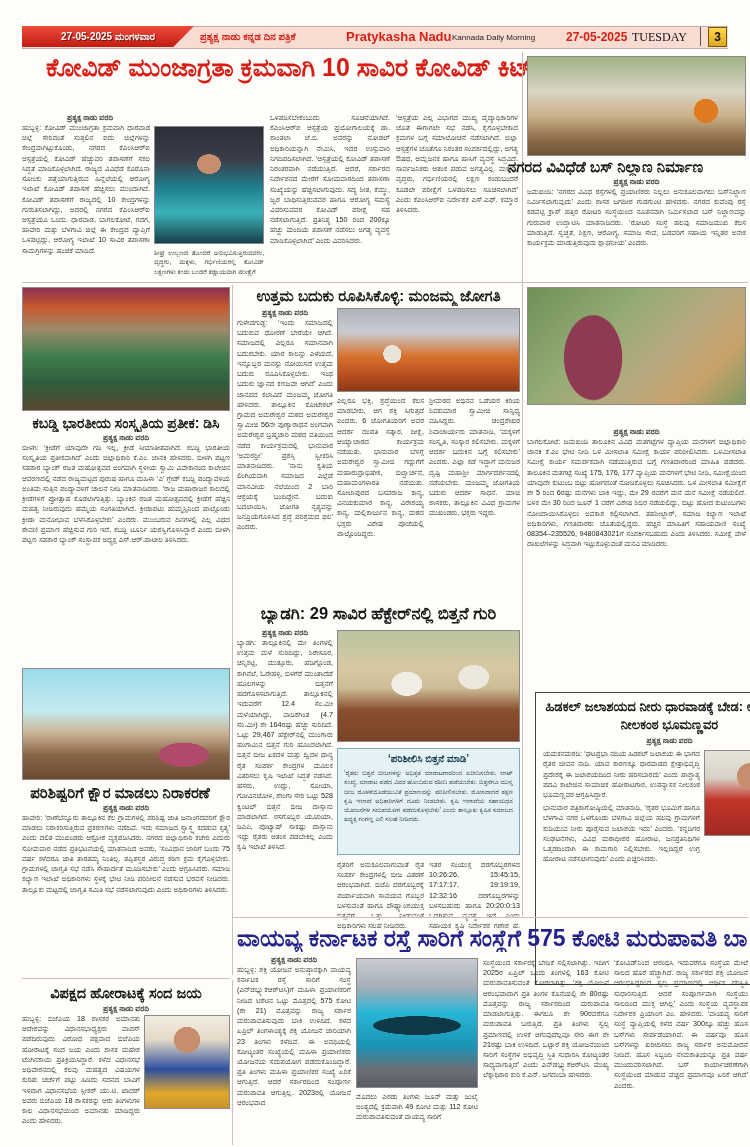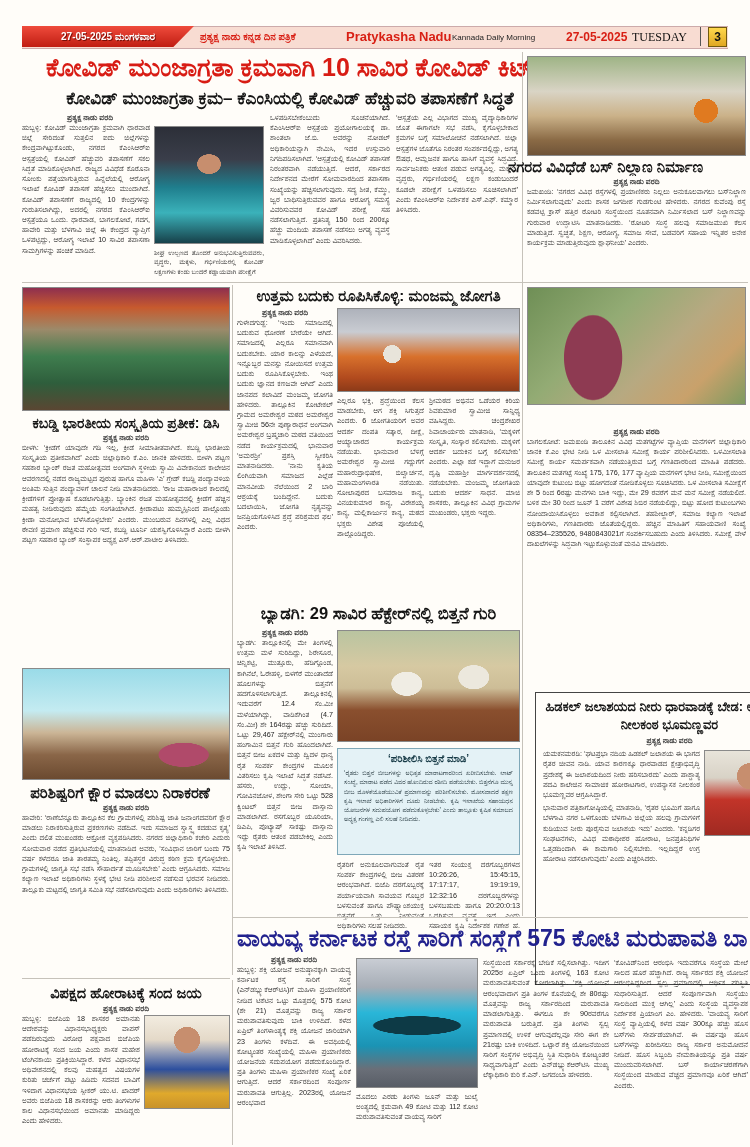--- a/index.html
+++ b/index.html
@@ -51,21 +51,20 @@
   <div class="abs ribbon">27-05-2025 ಮಂಗಳವಾರ</div>
   <div class="abs tagline">ಪ್ರತ್ಯಕ್ಷ ನಾಡು ಕನ್ನಡ ದಿನ ಪತ್ರಿಕೆ</div>
   <div class="abs papername">Pratykasha Nadu</div>
   <div class="abs papersub">Kannada Daily Morning</div>
   <div class="abs mastdate">27-05-2025</div>
   <div class="abs mastday">TUESDAY</div>
   <div class="abs mastdiv"></div>
   <div class="abs pagebox">3</div>
 
   <div class="abs h-main">ಕೋವಿಡ್ ಮುಂಜಾಗ್ರತಾ ಕ್ರಮವಾಗಿ 10 ಸಾವಿರ ಕೋವಿಡ್ ಕಿಟ್</div>
-  <div class="abs h-sub">ಕೋವಿಡ್ ಮುಂಜಾಗ್ರತಾ ಕ್ರಮ– ಕೆಎಂಸಿಯಲ್ಲಿ ಕೋವಿಡ್ ಹೆಚ್ಚುವರಿ ತಪಾಸಣೆಗೆ ಸಿದ್ಧತೆ</div>
 
   <div class="abs byline" style="left:30px;top:113px;width:120px;">ಪ್ರತ್ಯಕ್ಷ ನಾಡು ವರದಿ</div>
   <div class="abs btxt" style="left:22px;top:123px;width:128px;height:158px;">ಹುಬ್ಬಳ್ಳಿ: ಕೋವಿಡ್ ಮುಂಜಾಗ್ರತಾ ಕ್ರಮವಾಗಿ ಧಾರವಾಡ ಜಿಲ್ಲೆ ಸೇರಿದಂತೆ ಸುತ್ತಲಿನ ಐದು ಜಿಲ್ಲೆಗಳನ್ನು ಕೇಂದ್ರವಾಗಿಟ್ಟುಕೊಂಡು, ನಗರದ ಕೆಎಂಸಿಆರ್‌ಐ ಆಸ್ಪತ್ರೆಯಲ್ಲಿ ಕೋವಿಡ್ ಹೆಚ್ಚುವರಿ ತಪಾಸಣೆಗೆ ಸಕಲ ಸಿದ್ಧತೆ ಮಾಡಿಕೊಳ್ಳಲಾಗಿದೆ. ರಾಜ್ಯದ ವಿವಿಧೆಡೆ ಕೊರೊನಾ ಸೋಂಕು ಪತ್ತೆಯಾಗುತ್ತಿರುವ ಹಿನ್ನೆಲೆಯಲ್ಲಿ ಆರೋಗ್ಯ ಇಲಾಖೆ ಕೋವಿಡ್ ತಪಾಸಣೆ ಹೆಚ್ಚಿಸಲು ಮುಂದಾಗಿದೆ. ಕೋವಿಡ್ ತಪಾಸಣೆಗೆ ರಾಜ್ಯದಲ್ಲಿ 10 ಕೇಂದ್ರಗಳನ್ನು ಗುರುತಿಸಲಾಗಿದ್ದು, ಅದರಲ್ಲಿ ನಗರದ ಕೆಎಂಸಿಆರ್‌ಐ ಆಸ್ಪತ್ರೆಯೂ ಒಂದು. ಧಾರವಾಡ, ಬಾಗಲಕೋಟೆ, ಗದಗ, ಹಾವೇರಿ ಮತ್ತು ಬೆಳಗಾವಿ ಜಿಲ್ಲೆ ಈ ಕೇಂದ್ರದ ವ್ಯಾಪ್ತಿಗೆ ಒಳಪಟ್ಟಿದ್ದು, ಆರೋಗ್ಯ ಇಲಾಖೆ 10 ಸಾವಿರ ತಪಾಸಣಾ ಸಾಮಗ್ರಿಗಳನ್ನು ಹಂಚಿಕೆ ಮಾಡಿದೆ.</div>
   <div class="abs ph" style="left:154px;top:126px;width:110px;height:118px;background:radial-gradient(ellipse 18% 14% at 50% 32%,#c78e6e 0 60%,transparent 62%),linear-gradient(180deg,#2c2f38 0%,#3a3e4a 28%,#1f7e8d 52%,#3bb2ba 74%,#17414a 100%);"></div>
   <div class="abs btxt" style="left:154px;top:248px;width:110px;height:34px;font-size:6.6px;">ಶೀಘ್ರ ಉಲ್ಬಣದ ತೊಂದರೆ ಅನುಭವಿಸುತ್ತಿರುವವರು, ವೃದ್ಧರು, ಮಕ್ಕಳು, ಗರ್ಭಿಣಿಯರಲ್ಲಿ ಕೋವಿಡ್ ಲಕ್ಷಣಗಳು ಕಂಡು ಬಂದರೆ ಕಡ್ಡಾಯವಾಗಿ ಪರೀಕ್ಷೆಗೆ</div>
   <div class="abs btxt" style="left:270px;top:113px;width:120px;height:168px;">ಒಳಪಡಿಸಬೇಕೆಂಬುದು ಸೂಚನೆಯಾಗಿದೆ. ಕೆಎಂಸಿಆರ್‌ಐ ಆಸ್ಪತ್ರೆಯ ಪ್ರಯೋಗಾಲಯಕ್ಕೆ ಡಾ. ಶಾಂತಲಾ ಜೆ.ಬಿ. ಅವರನ್ನು ನೋಡಲ್ ಅಧಿಕಾರಿಯನ್ನಾಗಿ ನೇಮಿಸಿ, ಇದರ ಉಸ್ತುವಾರಿ ನಿಗದಿಪಡಿಸಲಾಗಿದೆ. ‘ಆಸ್ಪತ್ರೆಯಲ್ಲಿ ಕೋವಿಡ್ ತಪಾಸಣೆ ನಿರಂತರವಾಗಿ ನಡೆಯುತ್ತಿದೆ. ಆದರೆ, ಸರ್ಕಾರದ ನಿರ್ದೇಶನದ ಮೇರೆಗೆ ಸೋಮವಾರದಿಂದ ತಪಾಸಣಾ ಸಂಖ್ಯೆಯನ್ನು ಹೆಚ್ಚಿಸಲಾಗುವುದು. ಸದ್ಯ ಶೀತ, ಕೆಮ್ಮು, ಜ್ವರ ಬಾಧಿಸುತ್ತಿರುವವರ ಹಾಗೂ ಆರೋಗ್ಯ ಸಮಸ್ಯೆ ವಿವರಿಸುವವರ ಕೋವಿಡ್ ಪರೀಕ್ಷೆ ಸಹ ನಡೆಸಲಾಗುತ್ತಿದೆ. ಪ್ರತಿನಿತ್ಯ 150 ರಿಂದ 200ಕ್ಕೂ ಹೆಚ್ಚು ಮಂದಿಯ ತಪಾಸಣೆ ನಡೆಸಲು ಅಗತ್ಯ ವ್ಯವಸ್ಥೆ ಮಾಡಿಕೊಳ್ಳಲಾಗಿದೆ’ ಎಂದು ವಿವರಿಸಿದರು.</div>
   <div class="abs btxt" style="left:396px;top:113px;width:122px;height:168px;">‘ಆಸ್ಪತ್ರೆಯ ಎಲ್ಲ ವಿಭಾಗದ ಮುಖ್ಯ ವೈದ್ಯಾಧಿಕಾರಿಗಳ ಜೊತೆ ಈಗಾಗಲೇ ಸಭೆ ನಡೆಸಿ, ಕೈಗೊಳ್ಳಬೇಕಾದ ಕ್ರಮಗಳ ಬಗ್ಗೆ ಸಮಾಲೋಚನೆ ನಡೆಸಲಾಗಿದೆ. ಜಿಲ್ಲಾ ಆಸ್ಪತ್ರೆಗಳ ಜೊತೆಗೂ ನಿರಂತರ ಸಂಪರ್ಕದಲ್ಲಿದ್ದು, ಅಗತ್ಯ ಔಷಧ, ಆಮ್ಲಜನಕ ಹಾಗೂ ಹಾಸಿಗೆ ವ್ಯವಸ್ಥೆ ಸಿದ್ಧವಿದೆ. ಸಾರ್ವಜನಿಕರು ಆತಂಕ ಪಡುವ ಅಗತ್ಯವಿಲ್ಲ. ಮಕ್ಕಳು, ವೃದ್ಧರು, ಗರ್ಭಿಣಿಯರಲ್ಲಿ ಲಕ್ಷಣ ಕಂಡುಬಂದರೆ ಕೂಡಲೇ ಪರೀಕ್ಷೆಗೆ ಒಳಪಡಿಸಲು ಸೂಚಿಸಲಾಗಿದೆ’ ಎಂದು ಕೆಎಂಸಿಆರ್‌ಐ ನಿರ್ದೇಶಕ ಎಸ್.ಎಫ್. ಕಮ್ಮಾರ ತಿಳಿಸಿದರು.</div>
 
   <div class="abs vrule" style="left:522px;top:52px;height:864px;"></div>
   <div class="abs ph" style="left:527px;top:56px;width:219px;height:100px;background:radial-gradient(circle 12px at 82% 55%,#e07a20 0 100%,transparent 101%),linear-gradient(180deg,#9fb486 0%,#d9d4c5 35%,#cbb289 60%,#8a6a45 85%,#6f5438 100%);"></div>

